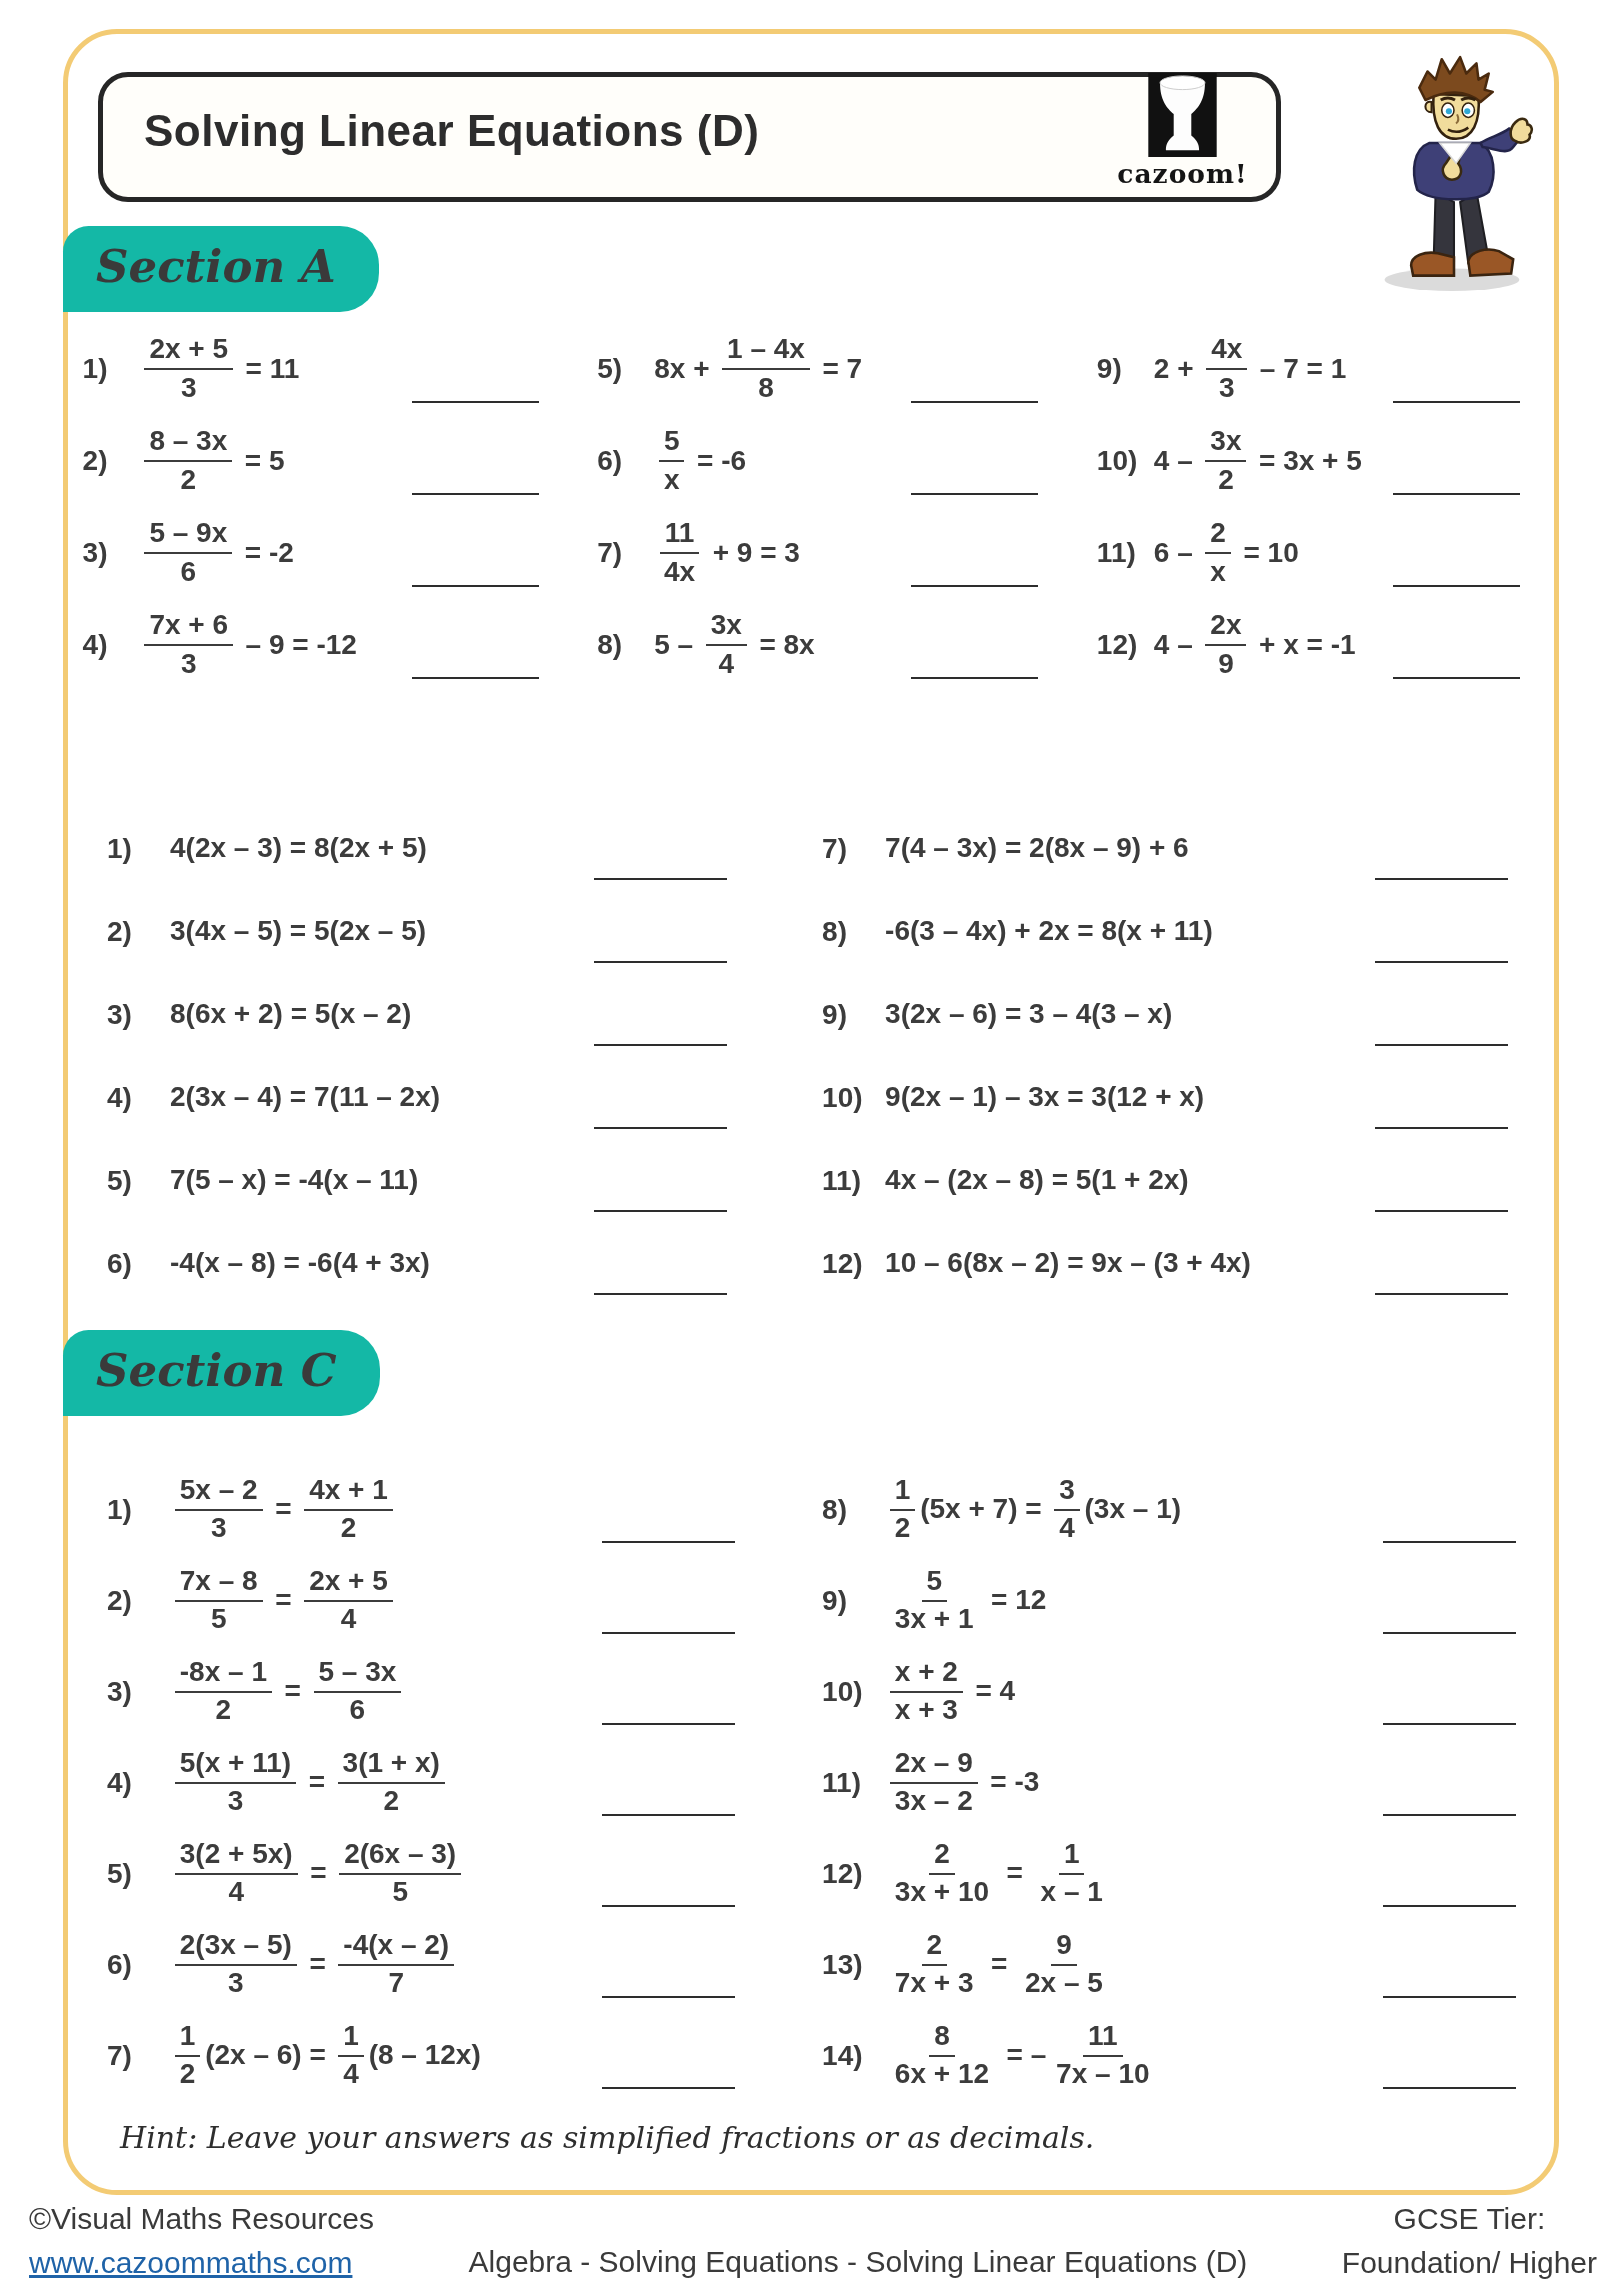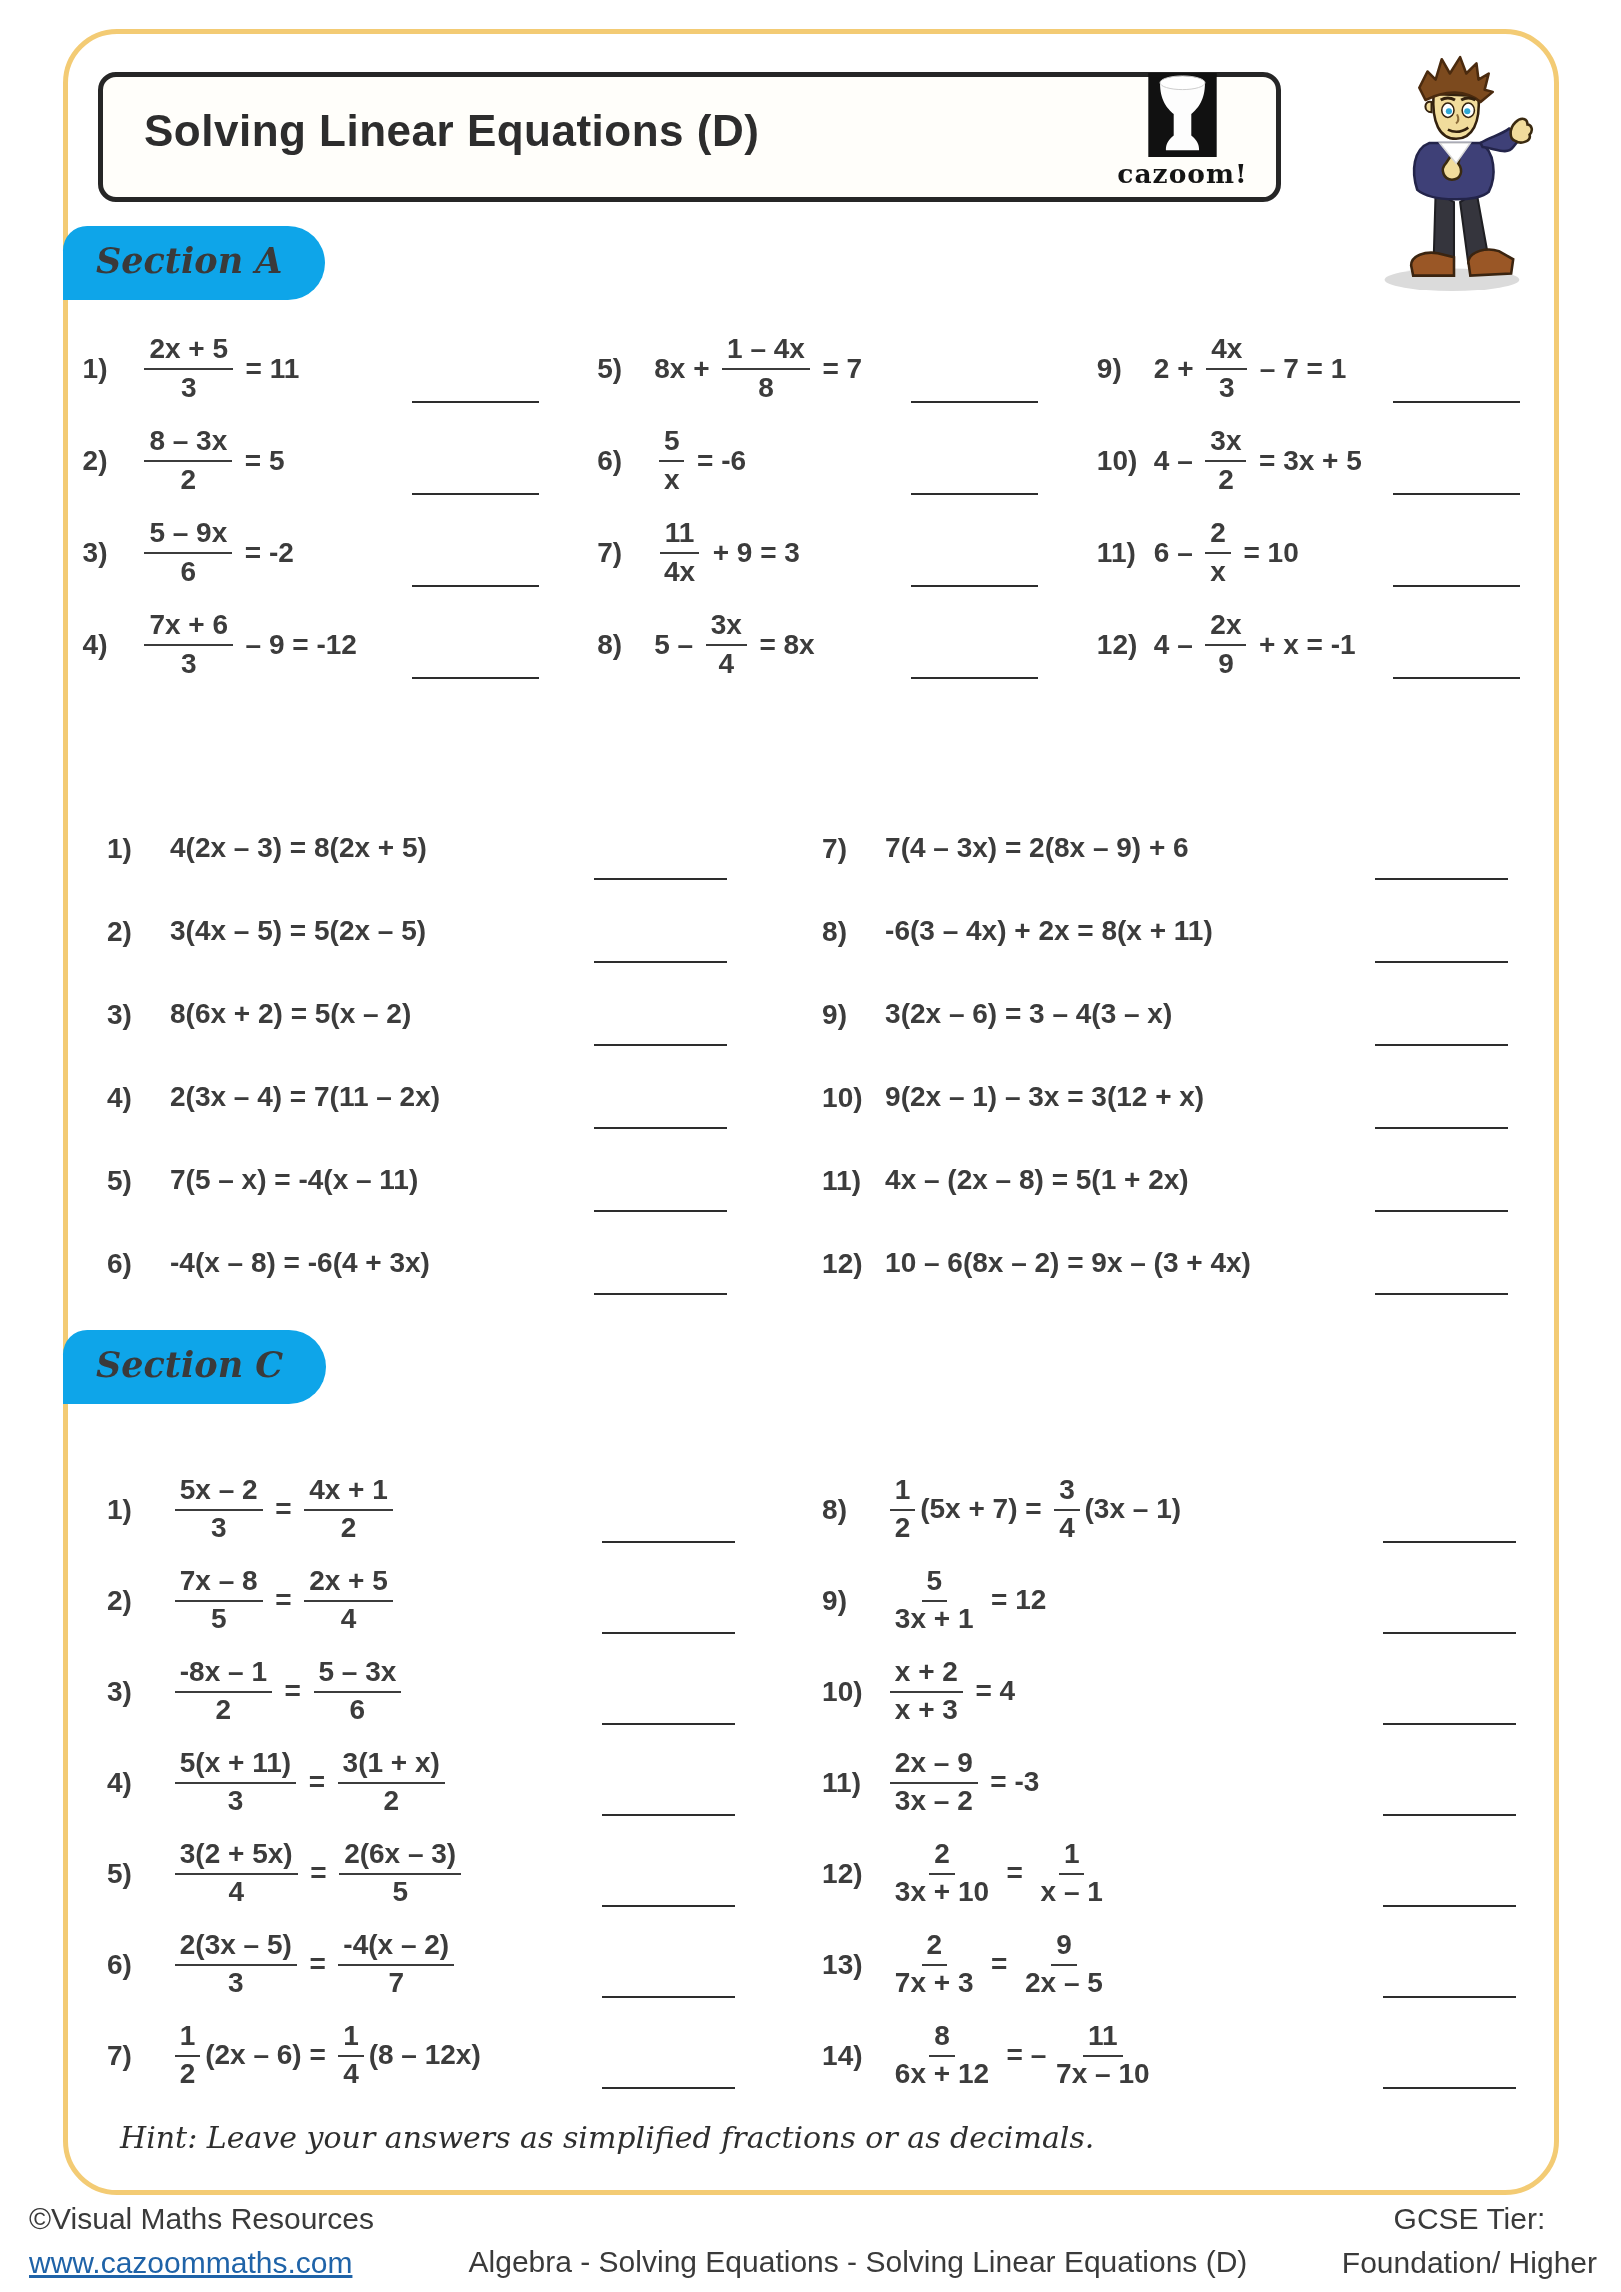--- a/index.html
+++ b/index.html
@@ -3,30 +3,30 @@
 <meta charset="utf-8">
 <style>
   html,body { margin:0; padding:0; background:#ffffff; }
   .page { position:relative; width:1621px; height:2293px; background:#ffffff;
           font-family:"Liberation Sans", sans-serif; color:#3C3C3C; overflow:hidden; }
 
   .border-frame { position:absolute; left:63px; top:29px; width:1496px; height:2166px;
                   border:5.9px solid #F3CB74; border-radius:54px; box-sizing:border-box; }
 
   .title-box { position:absolute; left:98px; top:72px; width:1183px; height:130px; box-sizing:border-box;
-               background:#FFFEFA; border:5.9px solid #262626; border-radius:18px;
+               background:#FFFEFA; border:5.9px solid #262626; border-radius:30px;
                display:flex; align-items:center; padding:0 29px 12px 41px; }
   .title { font-size:44px; font-weight:bold; color:#2D2D2D; letter-spacing:0.5px; }
   .logo { margin-left:auto; display:flex; flex-direction:column; align-items:center; width:129px; }
   .logo-text { font-family:"DejaVu Serif", serif; font-weight:bold; font-size:26.5px; color:#151515; margin-top:1px; letter-spacing:1px; }
   .mascot { position:absolute; left:1368px; top:49px; }
 
-  .section-header { position:absolute; left:63px; background:#0ea5e9; border-radius:25.5px 39px 39px 0;
+  .section-header { position:absolute; left:63px; background:#14b8a6; border-radius:25.5px 39px 39px 0;
                     padding:13.7px 43px 19.6px 33px; font-family:"DejaVu Serif", serif; font-style:italic;
-                    font-weight:bold; font-size:35px; color:#3A3A3A; }
+                    font-weight:bold; font-size:45px; color:#3A3A3A; }
   #header-a { top:226px; } #header-b { top:713px; } #header-c { top:1330px; }
 
   .grid { position:absolute; left:63px; width:1496px; display:grid; grid-auto-flow:column; }
   #grid-a { top:323px;  grid-template-columns:34.4% 33.4% 32.2%; grid-template-rows:repeat(4,92px); }
   #grid-b { top:807px;  grid-template-columns:47.8% 52.2%;       grid-template-rows:repeat(6,83px); }
   #grid-c { top:1464px; grid-template-columns:47.8% 52.2%;       grid-template-rows:repeat(7,91px); }
 
   .item { display:flex; align-items:center; box-sizing:border-box; }
   #grid-a .item { padding-left:19.6px; }
   #grid-b .item, #grid-c .item { padding-left:44px; }

